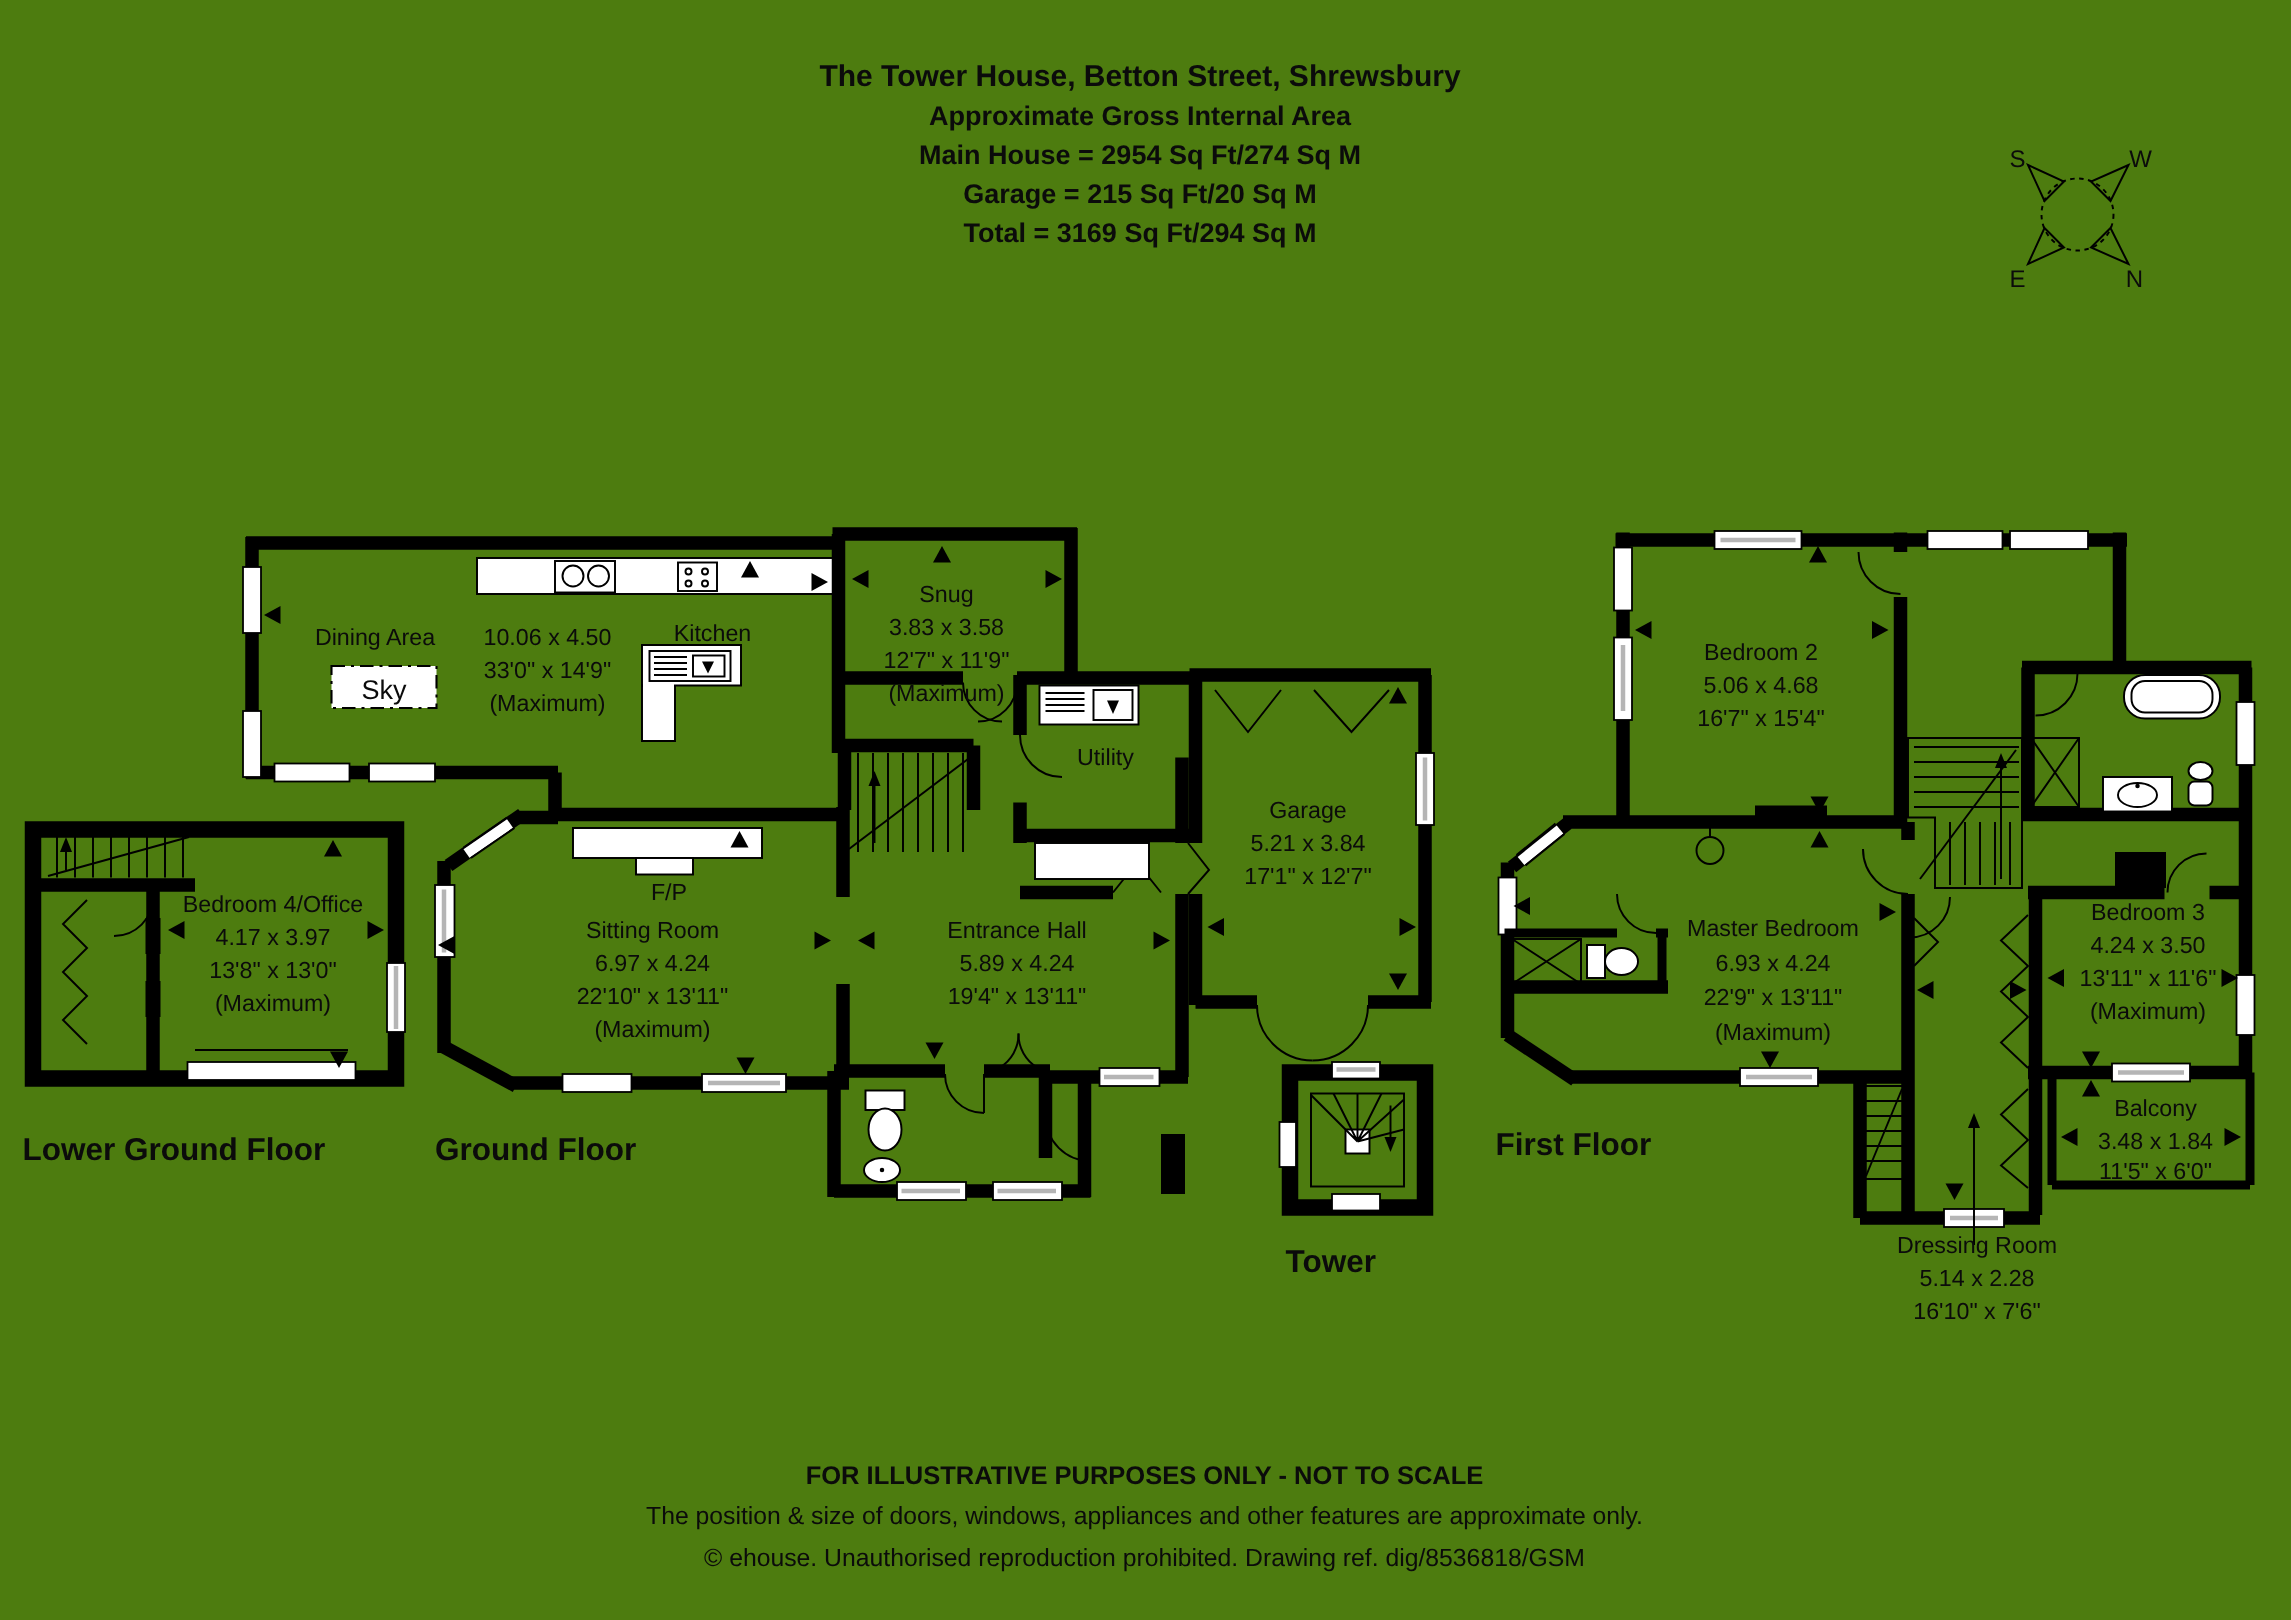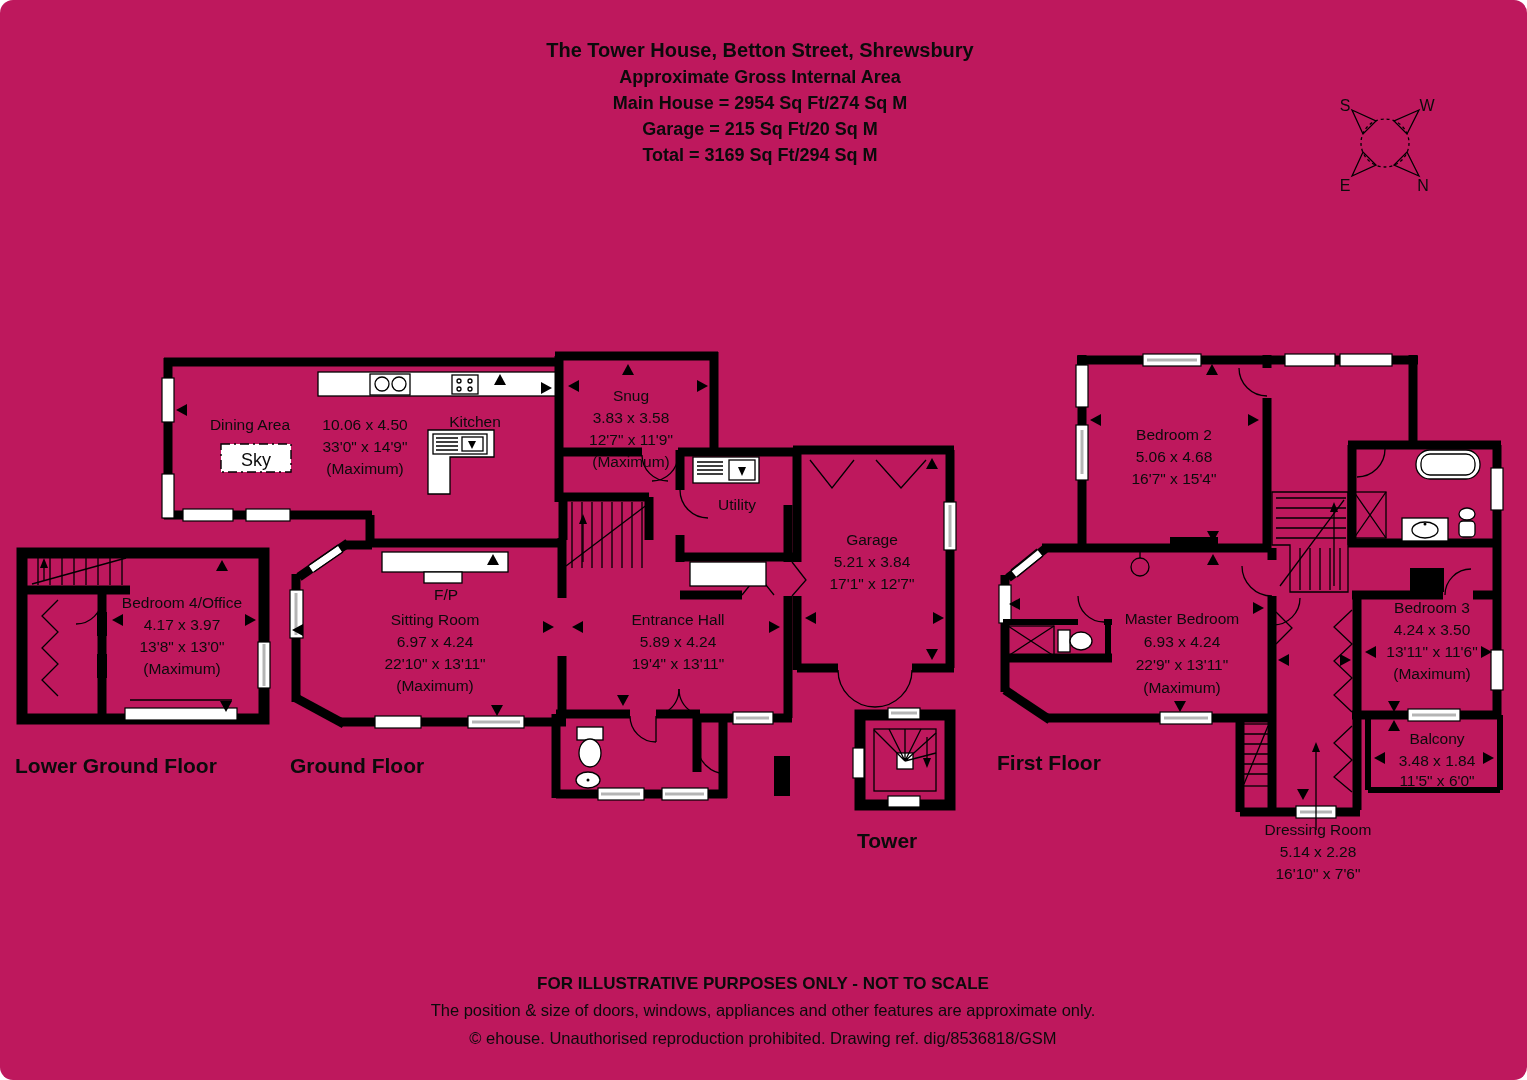--- a/index.html
+++ b/index.html
@@ -1,17 +1,17 @@
 <!DOCTYPE html>
 <html><head>
 <meta charset="utf-8">
 <style>
   html,body{margin:0;padding:0;background:#fff;}
-  .page{position:relative;width:1527px;height:1080px;background:#be185d;overflow:hidden;
-        font-family:"Liberation Sans",sans-serif;border-radius:13px;}
+  .page{position:relative;width:1527px;height:1080px;background:#4d7c0f;overflow:hidden;
+        font-family:"Liberation Sans",sans-serif;}
   svg{display:block;}
   
   .wl{stroke:#000;stroke-width:9;fill:none;}
   .wl6{stroke:#000;stroke-width:6;fill:none;}
   .wl10{stroke:#000;stroke-width:11;fill:none;}
   
   .tn{stroke:#000;stroke-width:1.3;fill:none;}
   .tw{stroke:#000;stroke-width:1.3;fill:#fff;}
   .win{fill:#fff;stroke:#000;stroke-width:1.2;}
   .wg{stroke:#b5b5b5;stroke-width:3;fill:none;}

